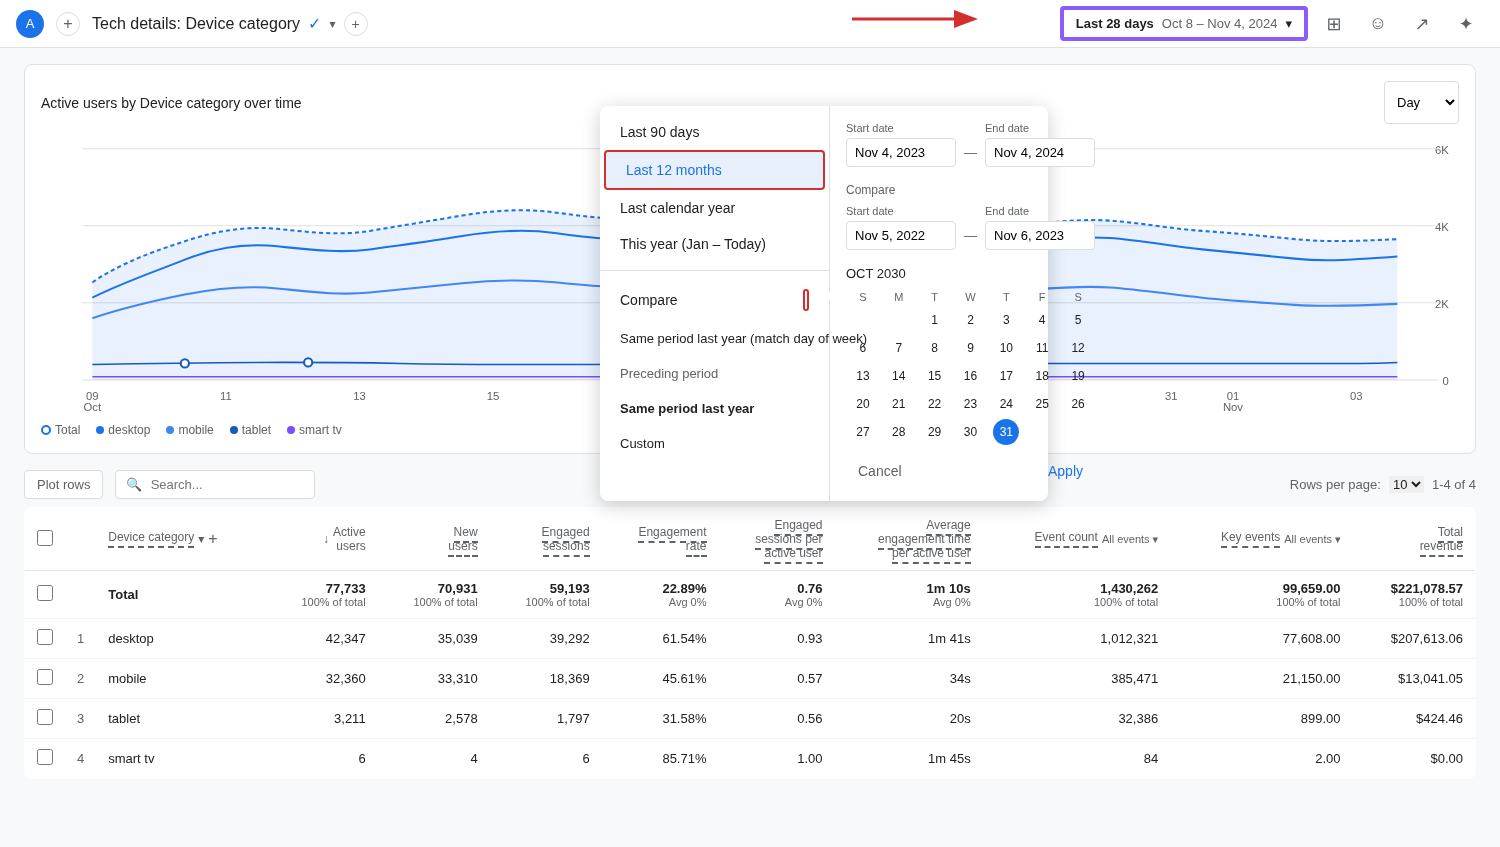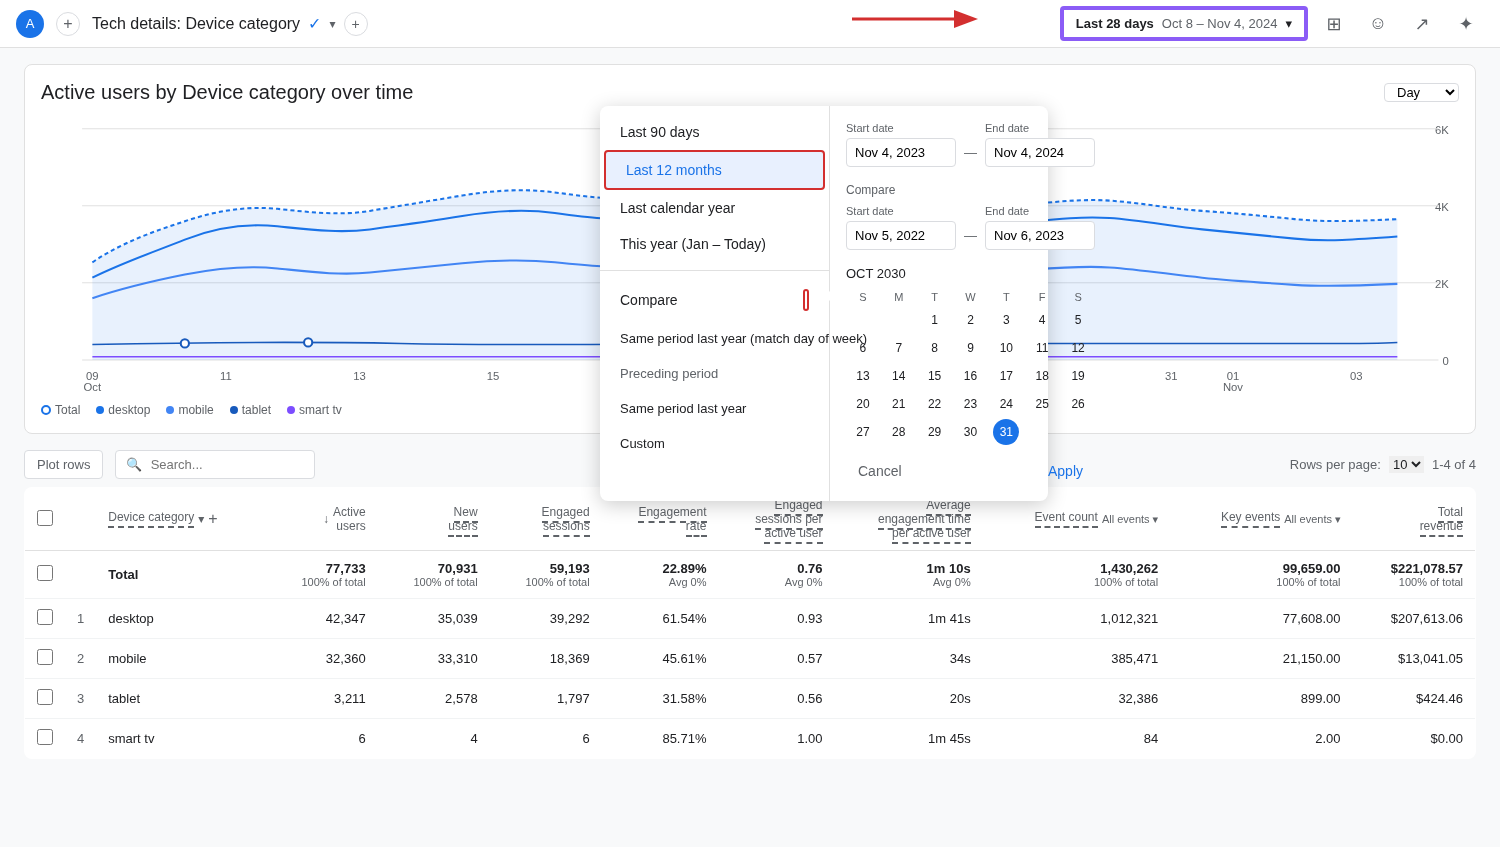--- a/index.html
+++ b/index.html
@@ -13,22 +13,22 @@
     .verified-icon { color: #1a73e8; }
     .header-actions { display: flex; align-items: center; gap: 8px; }
     .date-range-btn { display: flex; align-items: flex-start; gap: 8px; border: 4px solid #8b5cf6; border-radius: 4px; padding: 6px 12px; cursor: pointer; background: #fff; font-size: 13px; color: #202124; }
     .date-range-label { font-weight: 600; color: #202124; }
     .date-range-dates { color: #5f6368; }
     .icon-btn { width: 36px; height: 36px; border-radius: 50%; border: none; background: transparent; cursor: pointer; display: flex; align-items: center; justify-content: center; color: #5f6368; font-size: 18px; }
 
     
     .main { padding: 16px 24px; position: relative; }
     .chart-header { display: flex; align-items: center; justify-content: space-between; margin-bottom: 8px; }
-    .chart-title { font-size: 20px; color: #202124; }
-    .day-dropdown { border: 1px solid #dadce0; border-radius: 4px; padding: 0 8px; font-size: 13px; background: #fff; cursor: pointer; }
+    .chart-title { font-size: 14px; color: #202124; }
+    .day-dropdown { border: 1px solid #dadce0; border-radius: 4px; padding: 12px 8px; font-size: 13px; background: #fff; cursor: pointer; }
 
     
     .chart-container { position: relative; background: #fff; border: 1px solid #e0e0e0; border-radius: 8px; padding: 16px; margin-bottom: 16px; }
     .chart-svg { width: 100%; height: 280px; }
     .chart-legend { display: flex; gap: 16px; align-items: center; padding-top: 8px; font-size: 12px; color: #5f6368; }
     .legend-item { display: flex; align-items: center; gap: 4px; }
     .legend-dot { width: 8px; height: 8px; border-radius: 50%; }
     .legend-circle { width: 10px; height: 10px; border-radius: 50%; border: 2px solid; background: transparent; }
 
     
@@ -212,21 +212,21 @@
         <span>Compare</span>
         <div class="toggle-red-border">
           <label class="toggle-switch">
             <input type="checkbox" checked="" style="">
             <span class="toggle-slider"></span>
           </label>
         </div>
       </div>
       <div class="dropdown-item" style="font-size:13px;padding-left:20px;">Same period last year (match day of week)</div>
       <div class="dropdown-item preceding" style="color:#5f6368;">Preceding period</div>
-      <div class="dropdown-item" style="font-size:13px;">Same period last year</div>
+      <div class="dropdown-item" style="font-size:13px;font-weight:bold;">Same period last year</div>
       <div class="dropdown-item" style="font-size:13px;">Custom</div>
     </div>
 
     <div class="dropdown-right">
 
       <div class="date-fields">
         <div class="date-field">
           <label>Start date</label>
           <input type="text" value="Nov 4, 2023" style="">
         </div>

